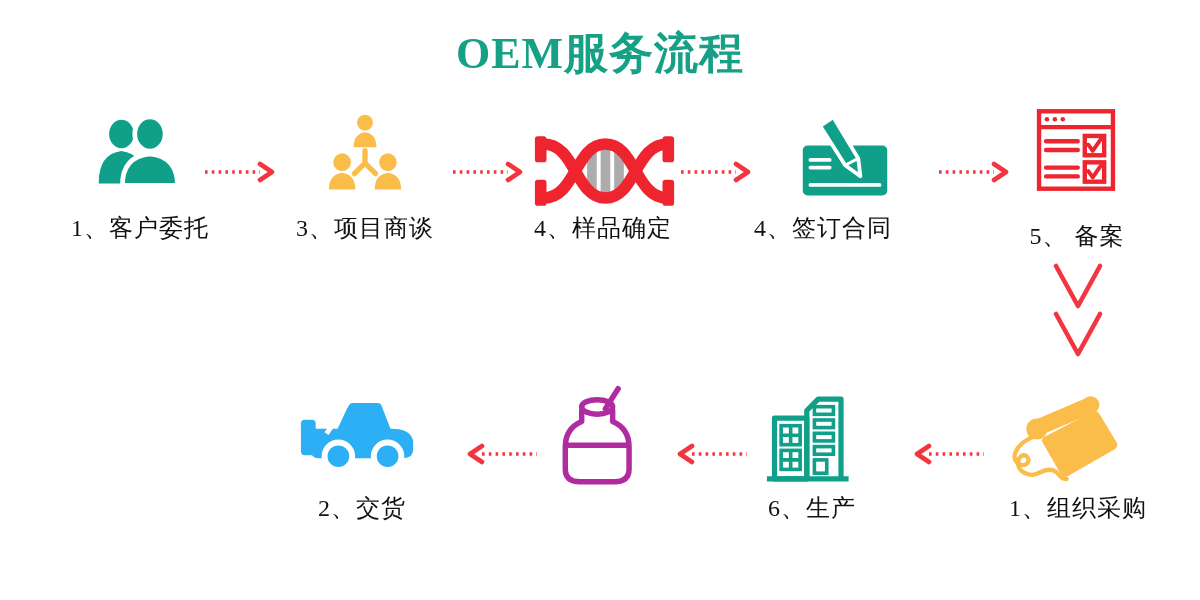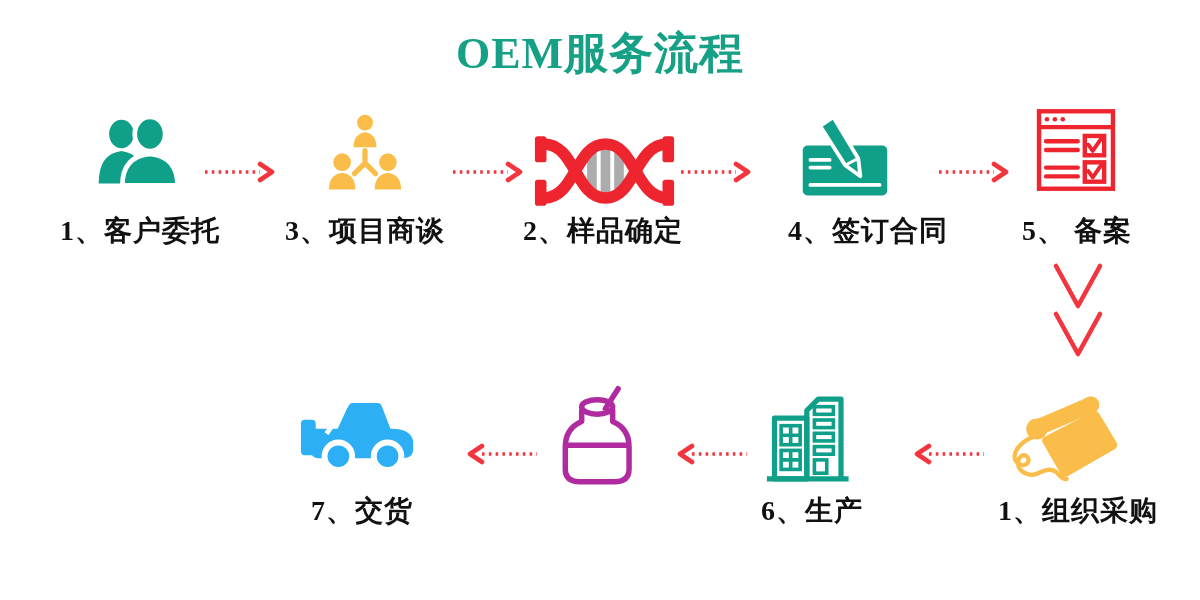--- a/index.html
+++ b/index.html
@@ -1,42 +1,42 @@
 <!DOCTYPE html>
 <html style="--title-green: #16A085; --green: #10A08A; --yellow: #FBBD4A; --red: #EE242F; --arrow-red: #F3353F; --magenta: #B02BA0; --blue: #2CAFF5; --gray: #ACACAC; --text: #111111; --background: #FFFFFF;"><head>
 <meta charset="utf-8">
 <style>
   html,body{margin:0;padding:0;background:#fff;}
   #canvas{position:relative;width:1200px;height:600px;background:var(--background,#fff);overflow:hidden;
           font-family:"Liberation Serif","DejaVu Serif",serif;border-radius:8px;}
   .title{position:absolute;left:0;top:24px;width:1200px;text-align:center;
          font-weight:bold;font-size:44px;color:var(--title-green);letter-spacing:1px;}
-  .lbl{position:absolute;width:240px;text-align:center;font-weight:bold;font-size:28px;
+  .lbl{position:absolute;width:240px;text-align:center;font-weight:normal;font-size:24px;
        color:var(--text);letter-spacing:1px;white-space:nowrap;}
   .icon{position:absolute;}
   .arrow{position:absolute;width:72px;height:22px;}
   .down-arrow{position:absolute;left:1052px;top:262px;width:52px;height:96px;}
 
   
   .i1{left:92px;  top:103px; width:95px;  height:100px;}
   .i2{left:321px; top:110px; width:88px;  height:92px;}
   .i3{left:532px; top:132px; width:145px; height:78px;}
   .i4{left:797px; top:114px; width:96px;  height:88px;}
   .i5{left:1032px;top:106px; width:88px;  height:88px;}
   .i6{left:1008px;top:396px; width:125px; height:92px;}
   .i7{left:765px; top:390px; width:95px;  height:98px;}
   .i8{left:558px; top:384px; width:82px;  height:106px;}
   .i9{left:297px; top:395px; width:128px; height:86px;}
 
   
   .l1{left:20px;  top:212px;}
   .l2{left:245px; top:212px;}
   .l3{left:483px; top:212px;}
-  .l4{left:748px; top:212px;}
-  .l5{left:957px; top:212px;}
+  .l4{left:703px; top:212px;}
+  .l5{left:957px; top:220px;}
   .l6{left:958px; top:492px;}
   .l7{left:692px; top:492px;}
   .l8{left:478px; top:492px;}
   .l9{left:242px; top:492px;}
 
   
   .a1{left:203px;top:161px;} .a2{left:451px;top:161px;} .a3{left:679px;top:161px;} .a4{left:937px;top:161px;}
   .b1{left:914px;top:443px;} .b2{left:677px;top:443px;} .b3{left:467px;top:443px;}
 
   
@@ -103,21 +103,21 @@
       <path d="M12 12 C45 12 45 68 76 68 C107 68 107 12 140 12"></path>
       <path d="M12 68 C45 68 45 12 76 12 C107 12 107 68 140 68"></path>
     </g>
     <g class="f-red">
       <rect x="3" y="4" width="12" height="27" rx="3"></rect>
       <rect x="3" y="49" width="12" height="27" rx="3"></rect>
       <rect x="135" y="4" width="12" height="27" rx="3"></rect>
       <rect x="135" y="49" width="12" height="27" rx="3"></rect>
     </g>
   </svg>
-  <div class="lbl l3">2、样品确定</div>
+  <div class="lbl l3">4、样品确定</div>
 
   <svg class="arrow a3" viewBox="0 0 72 22">
     <line x1="2" y1="11" x2="57" y2="11" class="s-arrow" stroke-width="3.6" stroke-dasharray="2.6 4.2"></line>
     <path d="M57 3 L69 11 L57 19" class="s-arrow" fill="none" stroke-width="4.6" stroke-linecap="round" stroke-linejoin="round"></path>
   </svg>
 
   <svg class="icon i4" viewBox="0 0 100 90">
     <rect class="f-green" x="6" y="32" width="88" height="52" rx="5"></rect>
     <g class="s-white" fill="none" stroke-width="4" stroke-linecap="round">
       <path d="M14 47 L34 47 M14 55 L34 55"></path>
@@ -223,15 +223,15 @@
       <rect x="4" y="24" width="15" height="36" rx="4"></rect>
       <path d="M40 36 L52 10 Q53 7 57 7 L82 7 Q85 7 86 10 L96 36 Z"></path>
       <path d="M14 36 Q14 33 18 33 L96 33 Q116 33 118 46 L118 54 Q118 63 108 63 L22 63 Q14 63 14 55 Z"></path>
     </g>
     <path d="M52 6 L30 38" class="s-white" fill="none" stroke-width="5"></path>
     <g class="f-blue s-white" stroke-width="6">
       <circle cx="42" cy="61" r="14"></circle>
       <circle cx="92" cy="61" r="14"></circle>
     </g>
   </svg>
-  <div class="lbl l9">7、交货</div>
+  <div class="lbl l9">2、交货</div>
 
 </div>
 
 </body></html>

